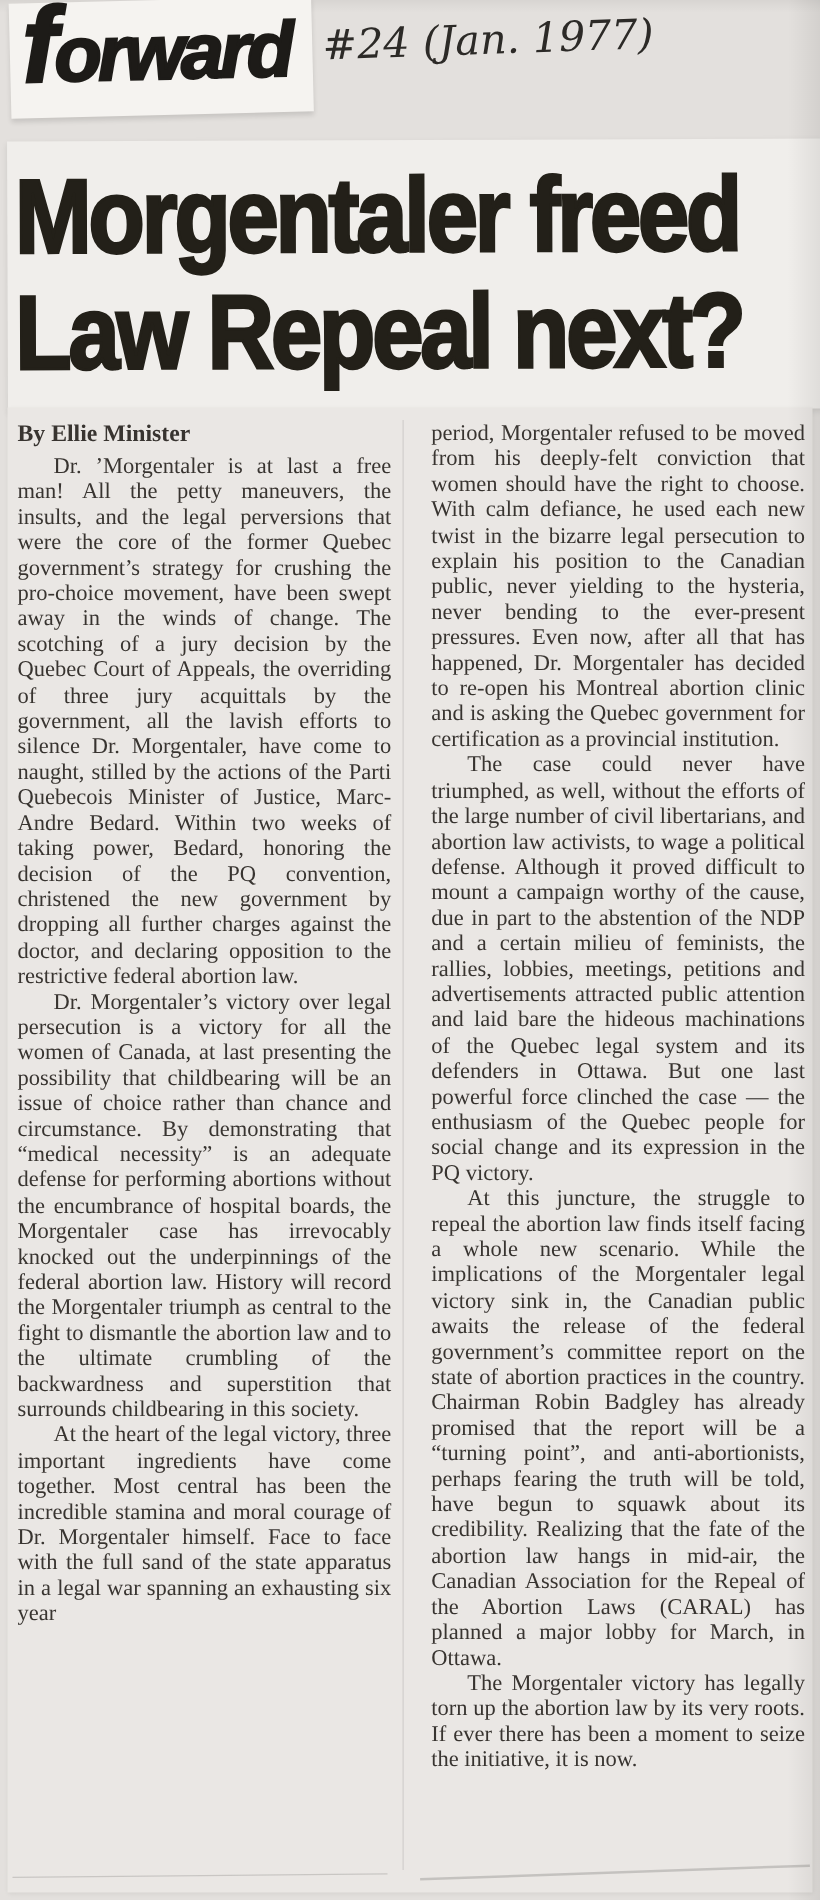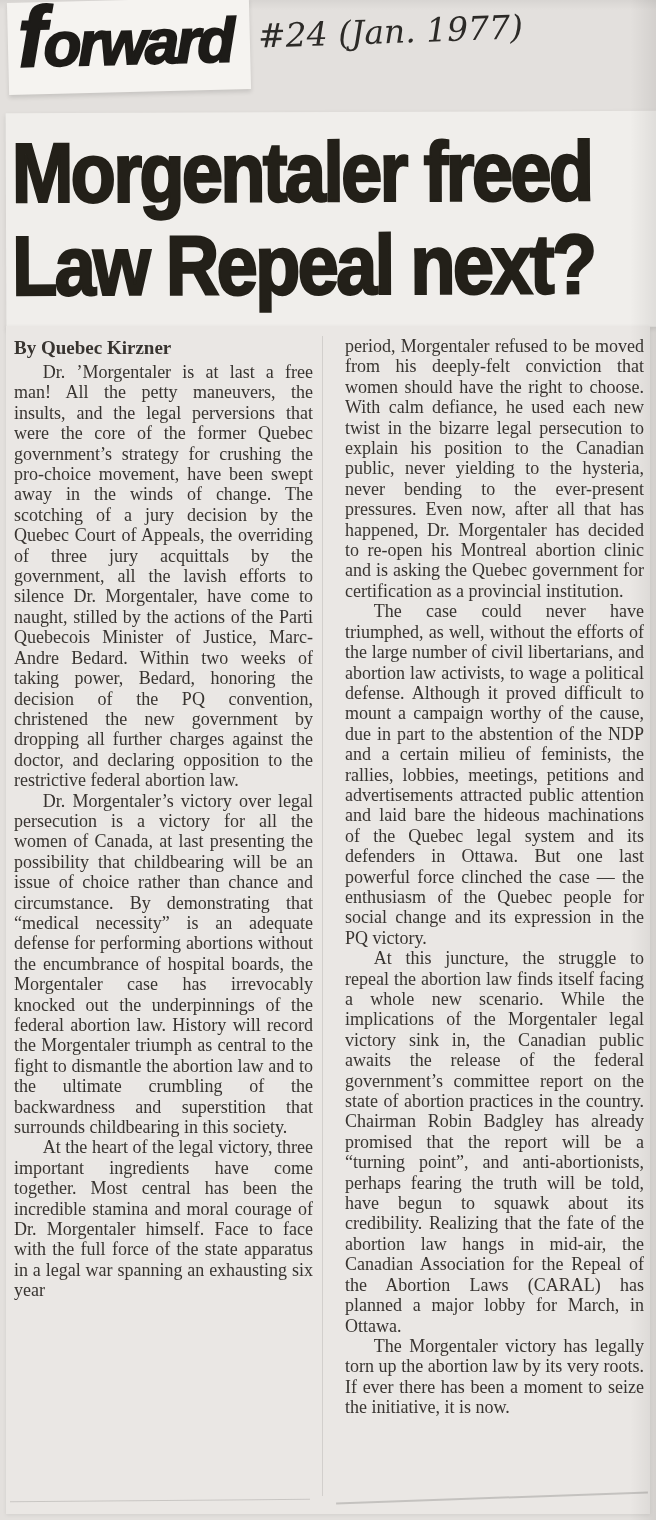--- a/index.html
+++ b/index.html
@@ -122,24 +122,24 @@
 <section class="headline-block">
   <div class="headline-line">Morgentaler freed</div>
   <div class="headline-line">Law Repeal next?</div>
 </section>
 
 <div class="article-bg"></div>
 <div class="gutter-line"></div>
 
 <section class="article">
   <div class="col">
-    <h3 class="byline">By Quebec Kirzner</h3>
+    <h3 class="byline">By Ellie Minister</h3>
     <p>Dr. ’Morgentaler is at last a free man! All the petty maneuvers, the insults, and the legal perversions that were the core of the former Quebec government’s strategy for crushing the pro-choice movement, have been swept away in the winds of change. The scotching of a jury decision by the Quebec Court of Appeals, the overriding of three jury acquittals by the government, all the lavish efforts to silence Dr. Morgentaler, have come to naught, stilled by the actions of the Parti Quebecois Minister of Justice, Marc-Andre Bedard. Within two weeks of taking power, Bedard, honoring the decision of the PQ convention, christened the new government by dropping all further charges against the doctor, and declaring opposition to the restrictive federal abortion law.</p>
     <p>Dr. Morgentaler’s victory over legal persecution is a victory for all the women of Canada, at last presenting the possibility that childbearing will be an issue of choice rather than chance and circumstance. By demonstrating that “medical necessity” is an adequate defense for performing abortions without the encumbrance of hospital boards, the Morgentaler case has irrevocably knocked out the underpinnings of the federal abortion law. History will record the Morgentaler triumph as central to the fight to dismantle the abortion law and to the ultimate crumbling of the backwardness and superstition that surrounds childbearing in this society.</p>
-    <p>At the heart of the legal victory, three important ingredients have come together. Most central has been the incredible stamina and moral courage of Dr. Morgentaler himself. Face to face with the full force of the state apparatus in a legal war spanning an exhausting six year</p>
+    <p>At the heart of the legal victory, three important ingredients have come together. Most central has been the incredible stamina and moral courage of Dr. Morgentaler himself. Face to face with the full sand of the state apparatus in a legal war spanning an exhausting six year</p>
   </div>
   <div class="col">
     <p class="continuation">period, Morgentaler refused to be moved from his deeply-felt conviction that women should have the right to choose. With calm defiance, he used each new twist in the bizarre legal persecution to explain his position to the Canadian public, never yielding to the hysteria, never bending to the ever-present pressures. Even now, after all that has happened, Dr. Morgentaler has decided to re-open his Montreal abortion clinic and is asking the Quebec government for certification as a provincial institution.</p>
     <p>The case could never have triumphed, as well, without the efforts of the large number of civil libertarians, and abortion law activists, to wage a political defense. Although it proved difficult to mount a campaign worthy of the cause, due in part to the abstention of the NDP and a certain milieu of feminists, the rallies, lobbies, meetings, petitions and advertisements attracted public attention and laid bare the hideous machinations of the Quebec legal system and its defenders in Ottawa. But one last powerful force clinched the case — the enthusiasm of the Quebec people for social change and its expression in the PQ victory.</p>
     <p>At this juncture, the struggle to repeal the abortion law finds itself facing a whole new scenario. While the implications of the Morgentaler legal victory sink in, the Canadian public awaits the release of the federal government’s committee report on the state of abortion practices in the country. Chairman Robin Badgley has already promised that the report will be a “turning point”, and anti-abortionists, perhaps fearing the truth will be told, have begun to squawk about its credibility. Realizing that the fate of the abortion law hangs in mid-air, the Canadian Association for the Repeal of the Abortion Laws (CARAL) has planned a major lobby for March, in Ottawa.</p>
     <p>The Morgentaler victory has legally torn up the abortion law by its very roots. If ever there has been a moment to seize the initiative, it is now.</p>
   </div>
 </section>
 
 <div class="left-bottom-edge"></div>

